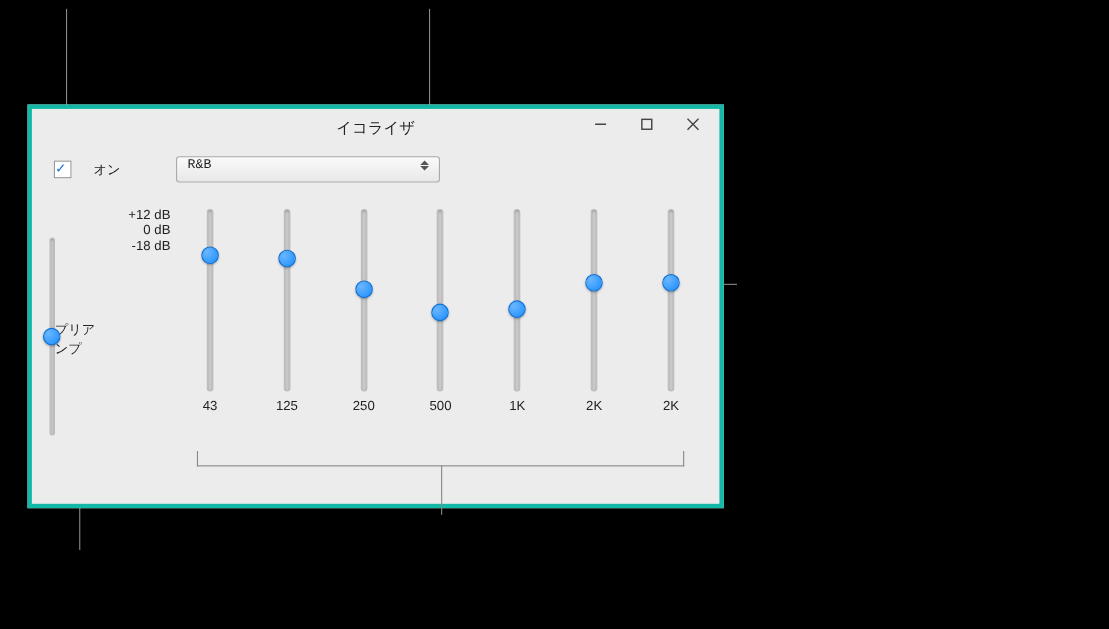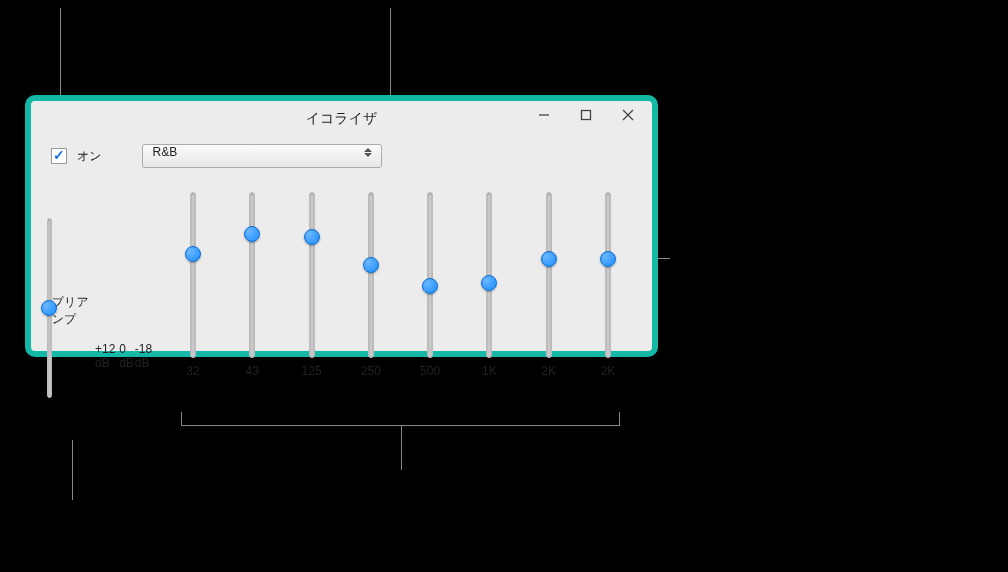--- a/index.html
+++ b/index.html
@@ -14,24 +14,24 @@
     }
     .callout-line {
       position: absolute;
       background: #888;
     }
     .window {
       position: absolute;
       left: 25px;
       top: 95px;
       width: 633px;
-      height: 262px;
+      height: 367px;
       background: #ececec;
-      border: 6px solid #14b8a6;
-      border-radius: 10px;
+      border: 4px solid #14b8a6;
+      border-radius: 0;
     }
     .titlebar {
       height: 35px;
       display: flex;
       align-items: center;
       justify-content: center;
       position: relative;
     }
     .title {
       font-size: 14px;
@@ -49,22 +49,23 @@
       height: 28px;
       display: flex;
       align-items: center;
       justify-content: center;
       color: #444;
     }
     .winbtn svg { width: 12px; height: 12px; }
     .toolbar {
       display: flex;
       align-items: center;
-      gap: 10px;
+      gap: 20px;
       padding: 8px 20px 10px 20px;
+      font-family: Liberation Mono, monospace;
     }
     .checkbox {
       width: 16px;
       height: 16px;
       border: 1px solid #999;
       background: #fff;
       position: relative;
       display: inline-block;
     }
     .checkbox.checked::after {
@@ -144,22 +145,22 @@
       border: 1px solid #0a6dd0;
       box-shadow: 0 1px 2px rgba(0,0,0,0.3);
     }
     .preamp-label {
       margin-top: 6px;
       color: #222;
     }
     .scale-col {
       width: 70px;
       display: flex;
-      flex-direction: row;
-      justify-content: center;
+      flex-direction: column;
+      justify-content: flex-start;
       align-items: flex-end;
       padding: 4px 8px 28px 0;
       color: #222;
       height: 212px;
     }
     .bands-col {
       flex: 1;
       display: flex;
       flex-direction: column;
       position: relative;
@@ -251,26 +252,20 @@
     <div class="scale-col">
       <span>+12 dB</span>
       <span>0 dB</span>
       <span>-18 dB</span>
     </div>
 
     <div class="bands-col">
       <div class="bands-row" id="bands-row">
           <div class="band">
             <div class="slider-track">
-              <div class="slider-thumb" style="top: 37%;"></div>
-            </div>
-            <div class="band-label">32</div>
-          </div>
-          <div class="band">
-            <div class="slider-track">
               <div class="slider-thumb" style="top: 25%;"></div>
             </div>
             <div class="band-label">43</div>
           </div>
           <div class="band">
             <div class="slider-track">
               <div class="slider-thumb" style="top: 27%;"></div>
             </div>
             <div class="band-label">125</div>
           </div>

